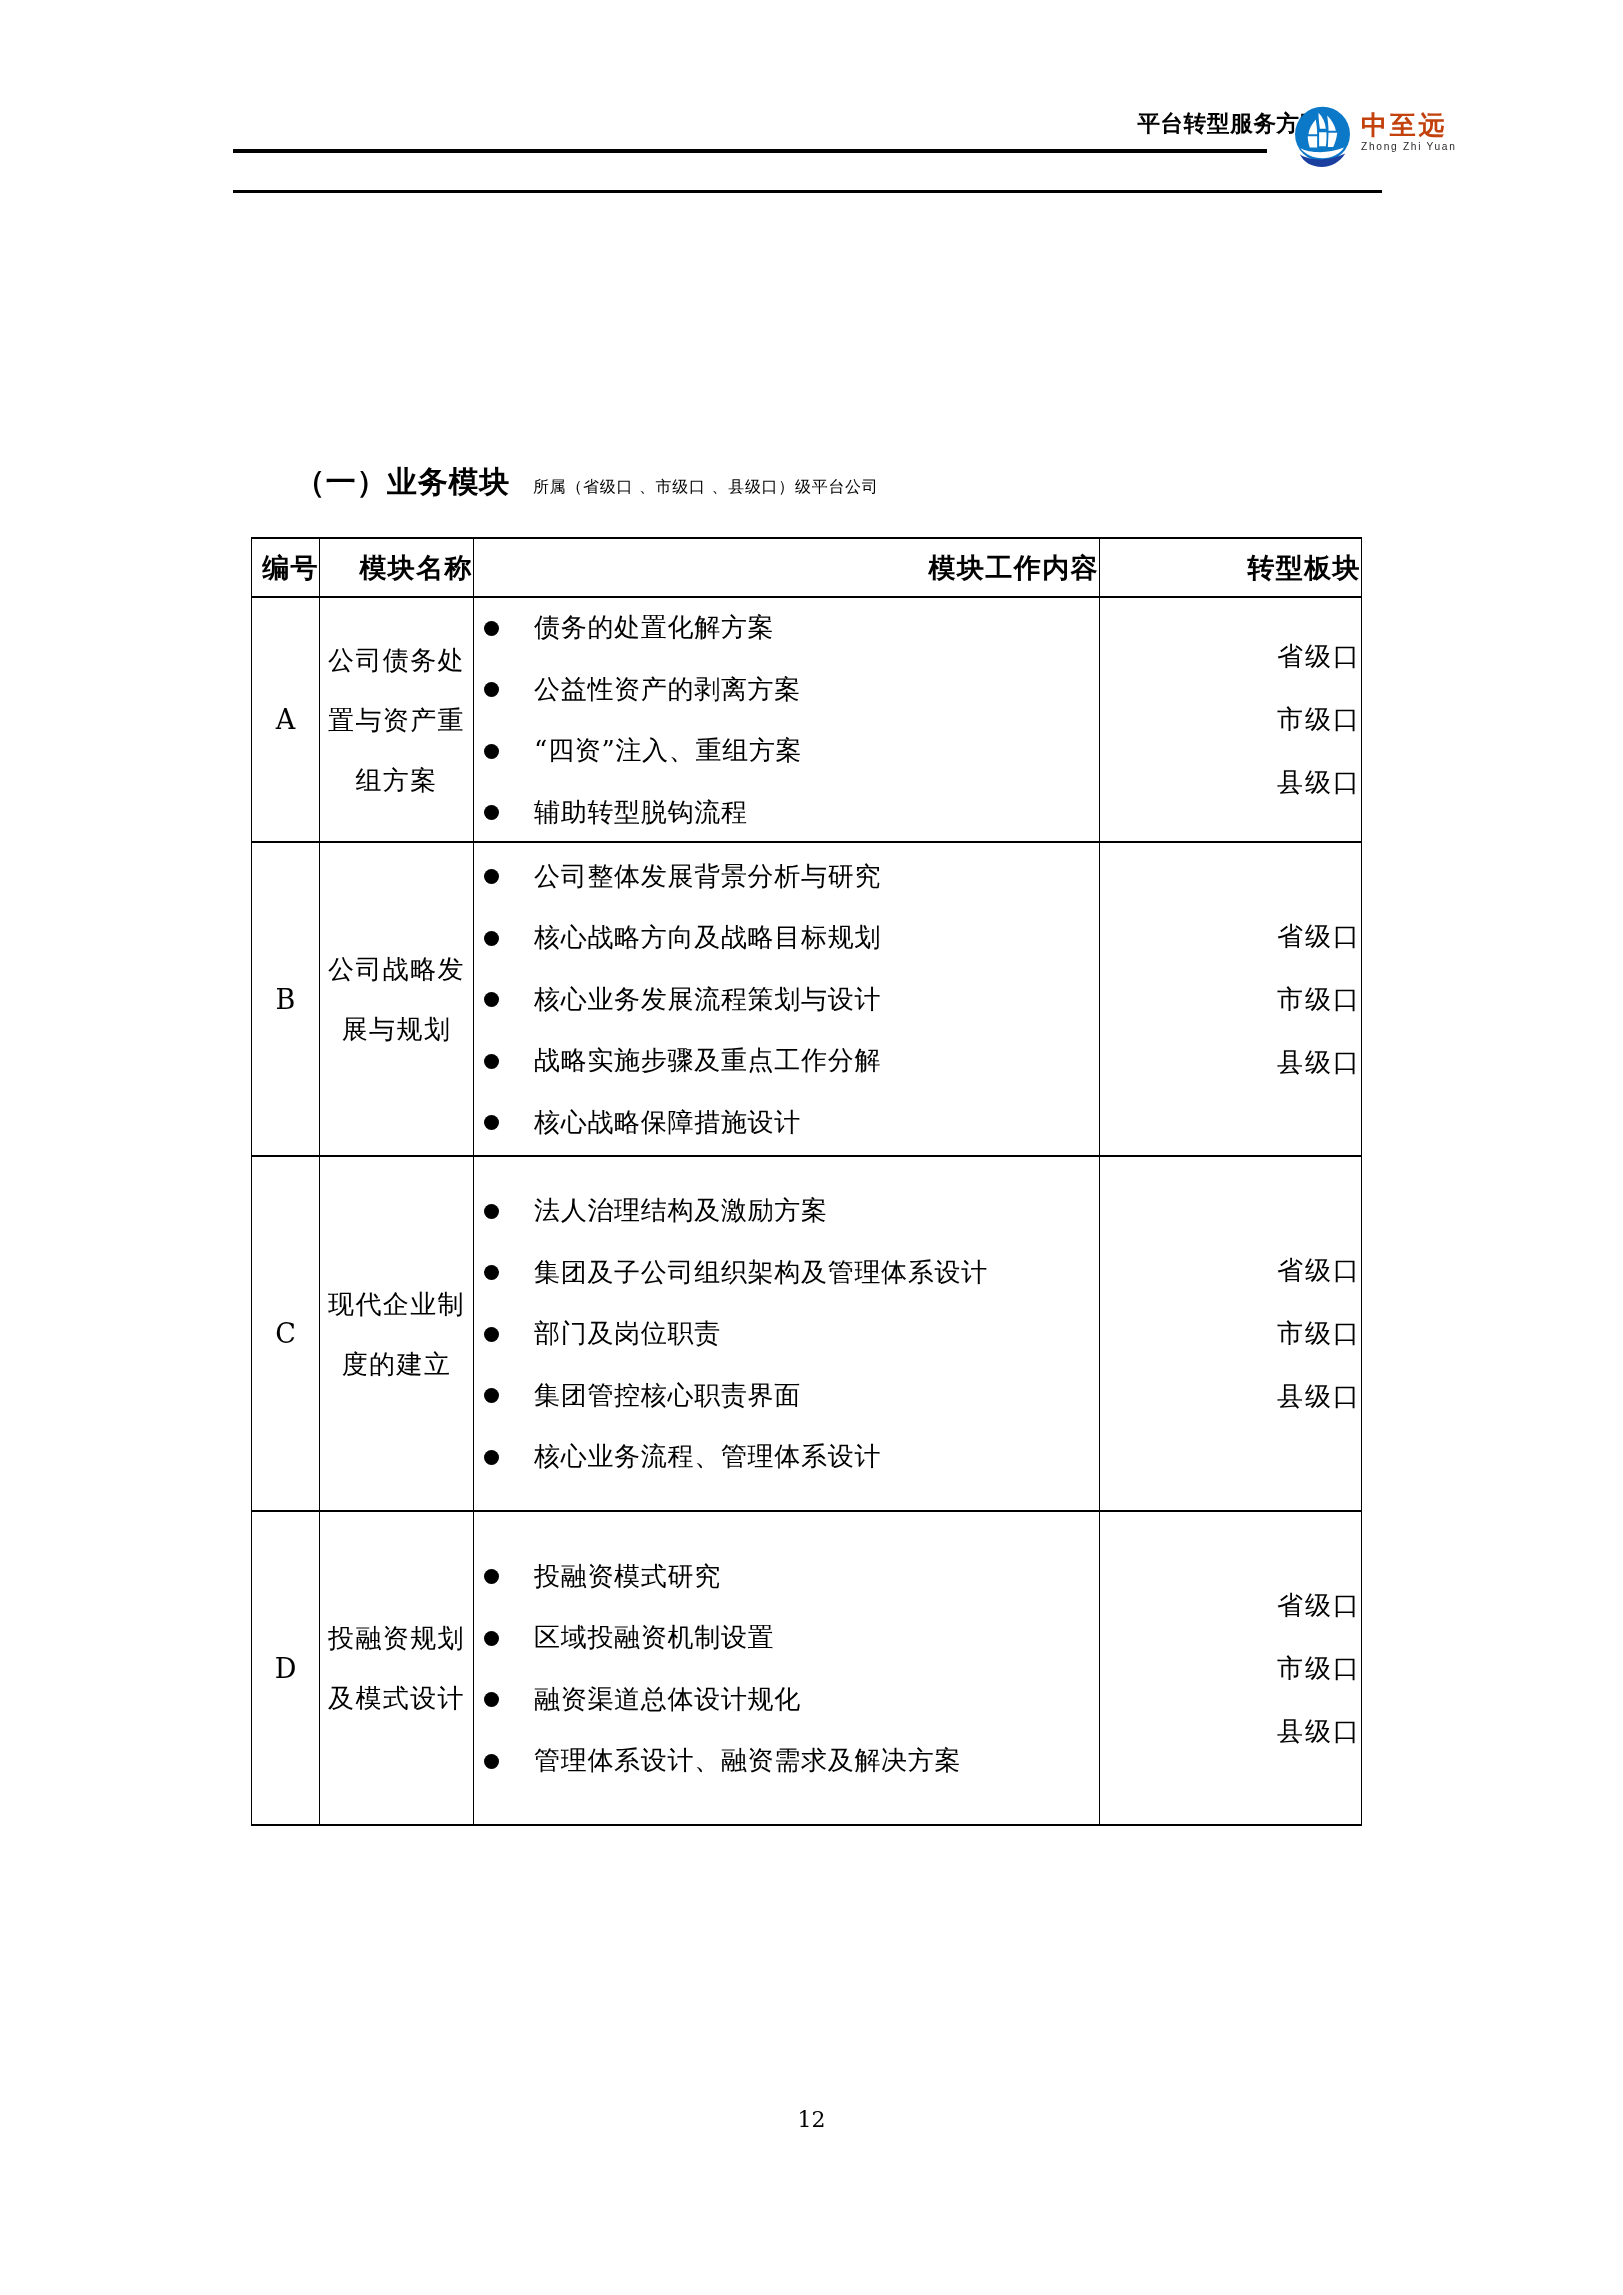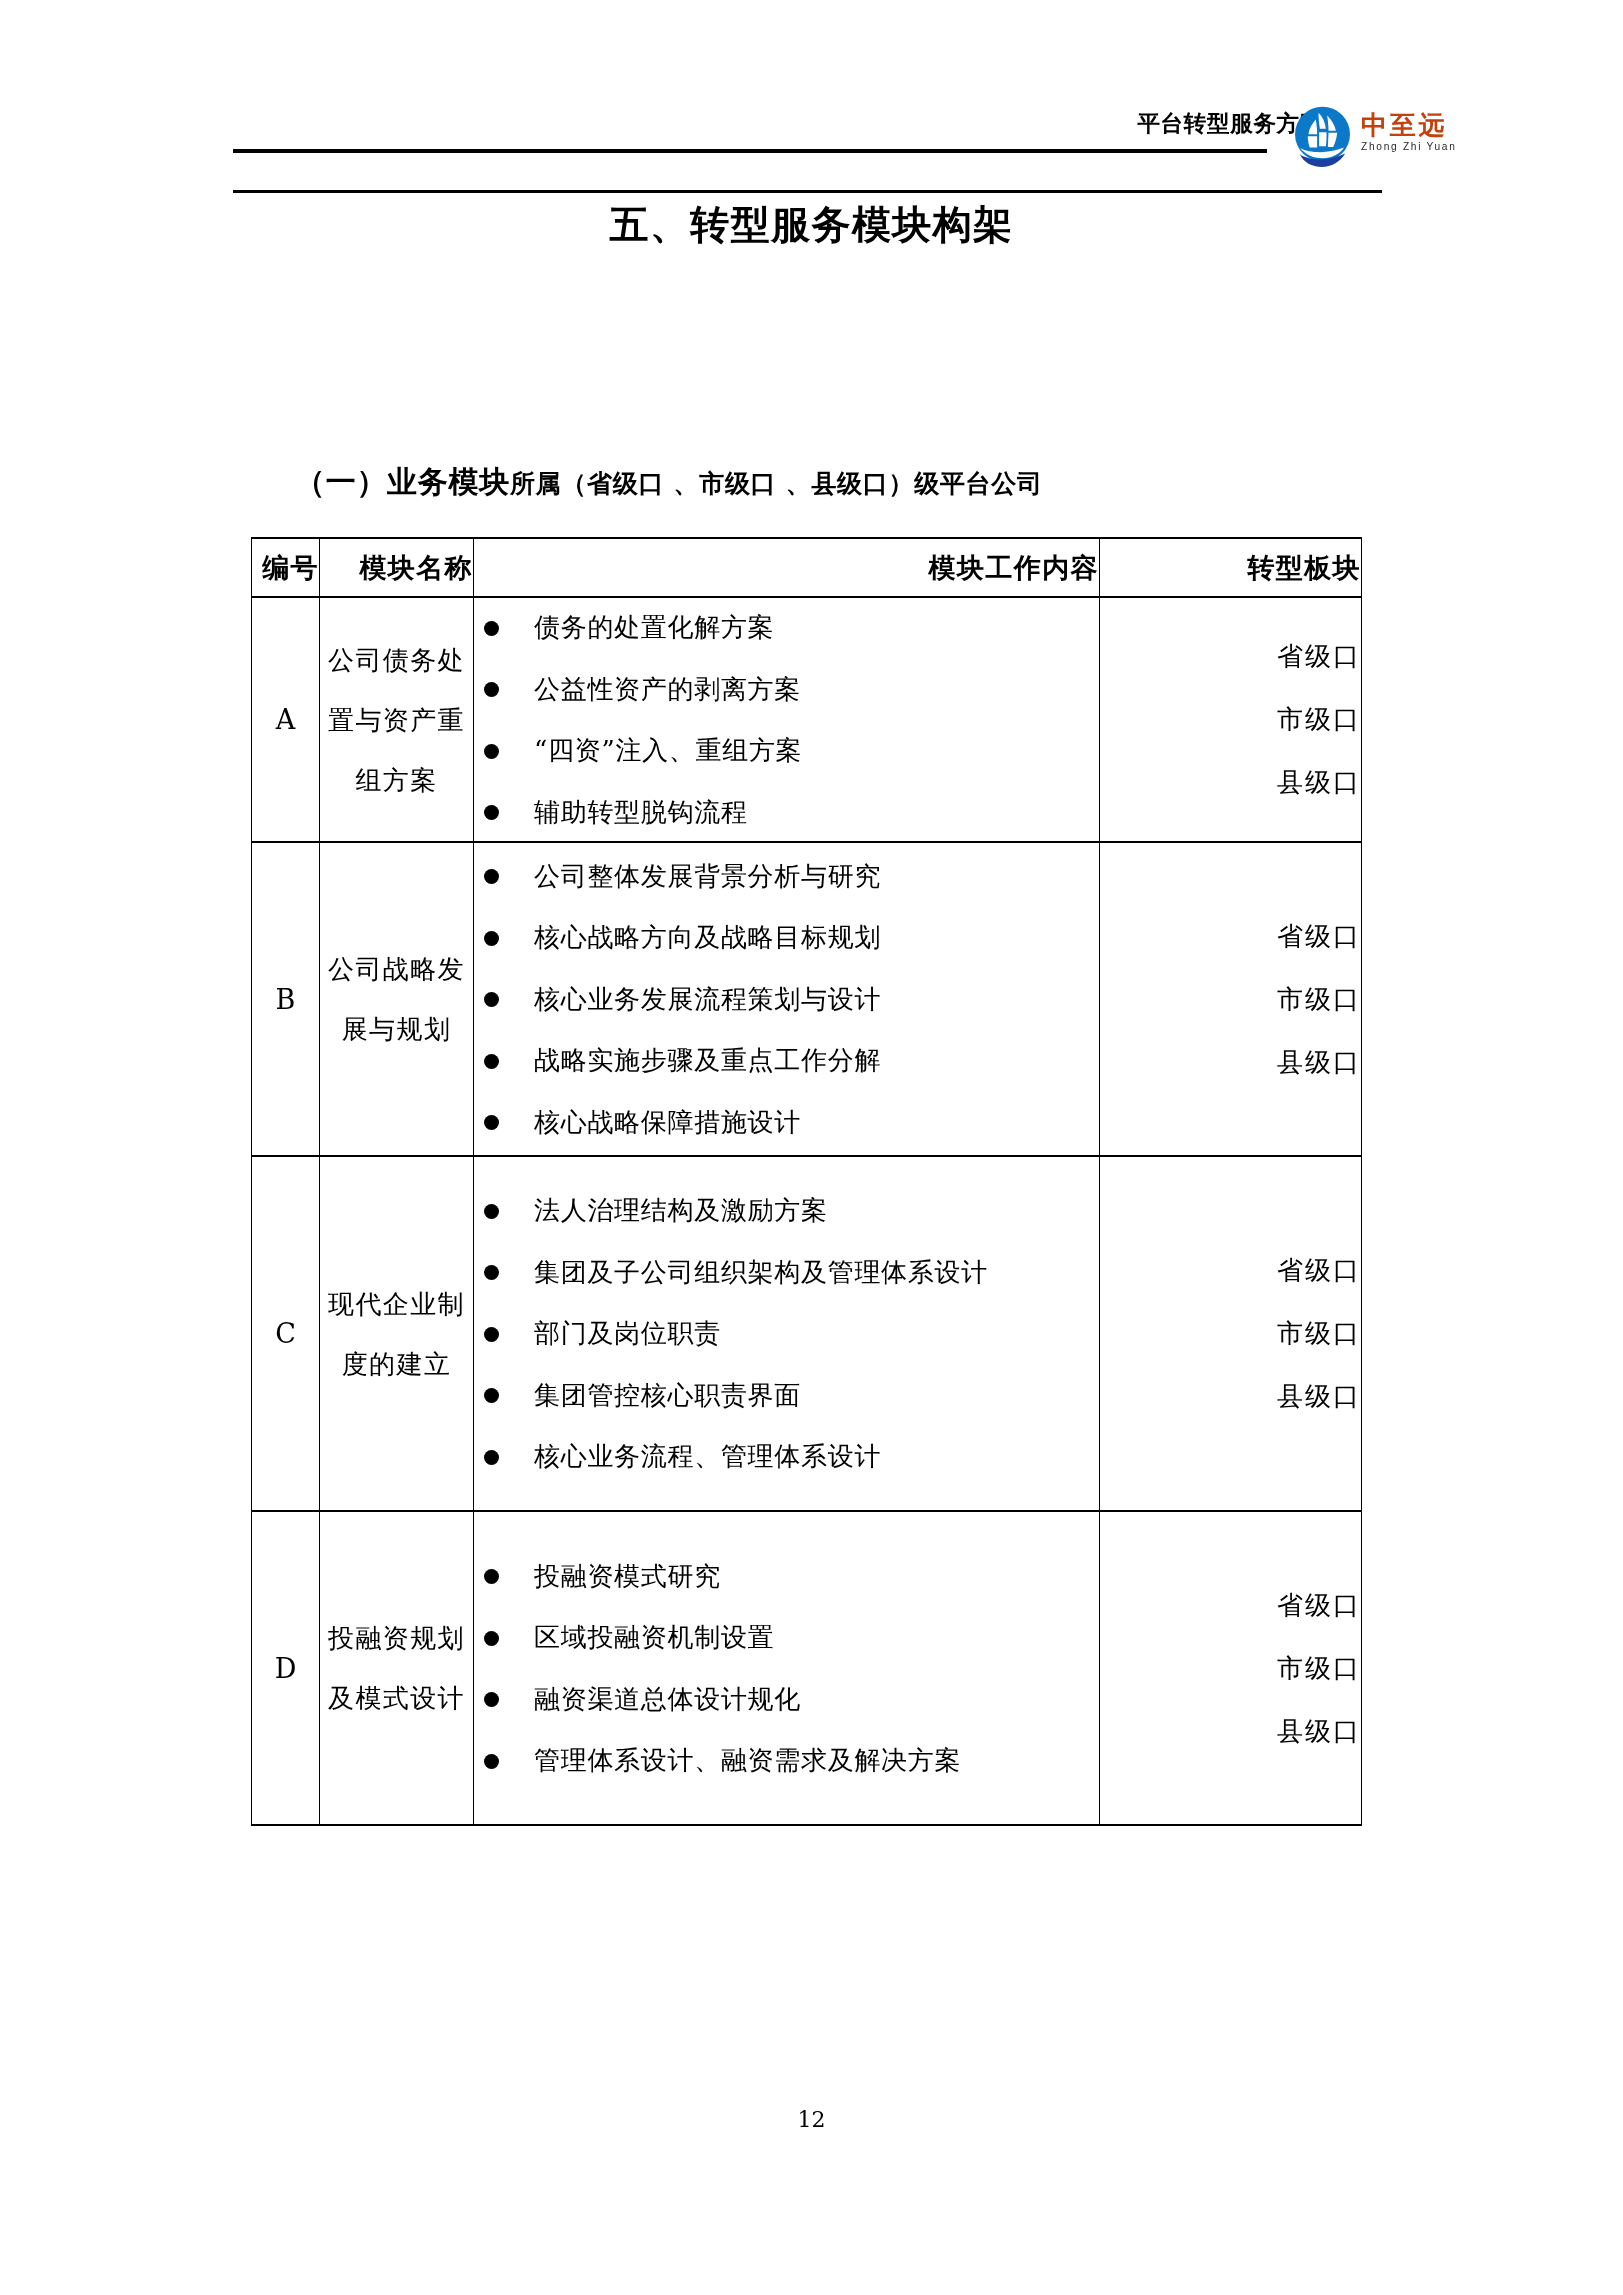--- a/index.html
+++ b/index.html
@@ -128,23 +128,24 @@
     align-items: baseline;
     white-space: nowrap;
   }
   .subsection-label {
     font-family: "DejaVu Sans", "Liberation Sans", sans-serif;
     font-weight: bold;
     font-size: 30px;
     letter-spacing: 0.7px;
   }
   .subsection-note {
-    font-family: "DejaVu Sans", "Liberation Sans", sans-serif;
-    font-weight: bold;
-    font-size: 25px;
+    margin-left: 23px;
+    font-family: "DejaVu Sans", "Liberation Sans", sans-serif;
+    font-weight: normal;
+    font-size: 16px;
     letter-spacing: 0.7px;
   }
 
   
   .tbl-wrap {
     position: absolute;
     left: 251px;
     top: 537px;
     width: 1110px;
   }
@@ -270,21 +271,20 @@
       <div class="logo-text-wrap">
         <div class="logo-cn">中至远</div>
         <div class="logo-py">Zhong Zhi Yuan</div>
       </div>
     </div>
   </div>
 
   <div class="rule-top"></div>
   <div class="rule-bottom"></div>
 
-  <div class="section-title">五、转型服务模块构架</div>
 
 
   <div class="subsection">
     <span class="subsection-label">（一）业务模块</span>
     <span class="subsection-note">所属（省级口 、市级口 、县级口）级平台公司</span>
   </div>
 
   <div class="tbl-wrap">
     <table class="modules">
       <colgroup>

